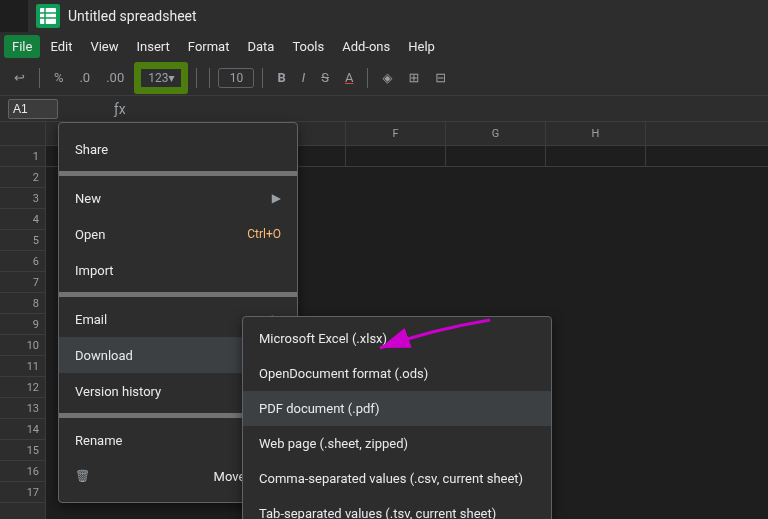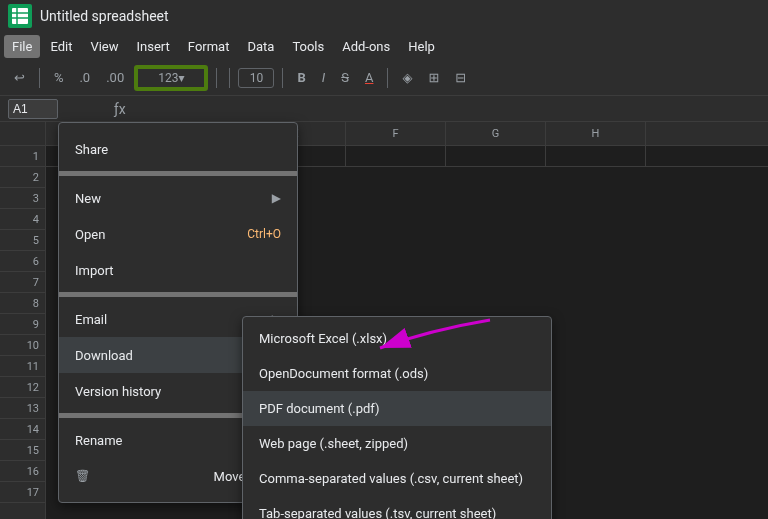--- a/index.html
+++ b/index.html
@@ -14,20 +14,21 @@
     }
 
     
     .title-bar {
       background: #2d2d2d;
       height: 32px;
       display: flex;
       align-items: center;
       padding: 0 8px;
       gap: 8px;
+      margin-left: 28px;
     }
     .app-icon {
       width: 24px;
       height: 24px;
       background: #0f9d58;
       border-radius: 2px;
       display: flex;
       align-items: center;
       justify-content: center;
       flex-shrink: 0;
@@ -51,21 +52,21 @@
       padding: 4px 8px;
       cursor: pointer;
       border-radius: 3px;
       font-size: 13px;
       color: #e8eaed;
     }
     .menu-item:hover, .menu-item.active {
       background: #3c3c3c;
     }
     .menu-item.active {
-      background: #737373;
+      background: #15803d;
     }
 
     
     .toolbar {
       background: #2d2d2d;
       height: 36px;
       display: flex;
       align-items: center;
       padding: 0 8px;
       gap: 4px;
@@ -266,21 +267,21 @@
   <div class="menu-item">Add-ons</div>
   <div class="menu-item">Help</div>
 </div>
 
 <div class="toolbar">
   <div class="toolbar-btn">↩</div>
   <div class="toolbar-separator"></div>
   <span class="toolbar-btn">%</span>
   <span class="toolbar-btn">.0</span>
   <span class="toolbar-btn">.00</span>
-  <span class="toolbar-btn" style="border:4px solid #4d7c0f; border-radius:3px; padding:2px 20px; font-size:12px;">123▾</span>
+  <span class="toolbar-btn" style="border:7px solid #4d7c0f; border-radius:3px; padding:2px 7px; font-size:12px;">123▾</span>
   <div class="toolbar-separator"></div>
   <div class="toolbar-separator"></div>
   <span class="toolbar-btn" style="border:1px solid #5f6368; border-radius:3px; padding:2px 6px; font-size:12px; width:36px; text-align:center;">10</span>
   <div class="toolbar-separator"></div>
   <span class="toolbar-btn" style="font-weight:bold;">B</span>
   <span class="toolbar-btn" style="font-style:italic;">I</span>
   <span class="toolbar-btn" style="text-decoration:line-through;">S</span>
   <span class="toolbar-btn" style="text-decoration:underline; text-decoration-color:#ea4335;">A</span>
   <div class="toolbar-separator"></div>
   <span class="toolbar-btn">◈</span>

